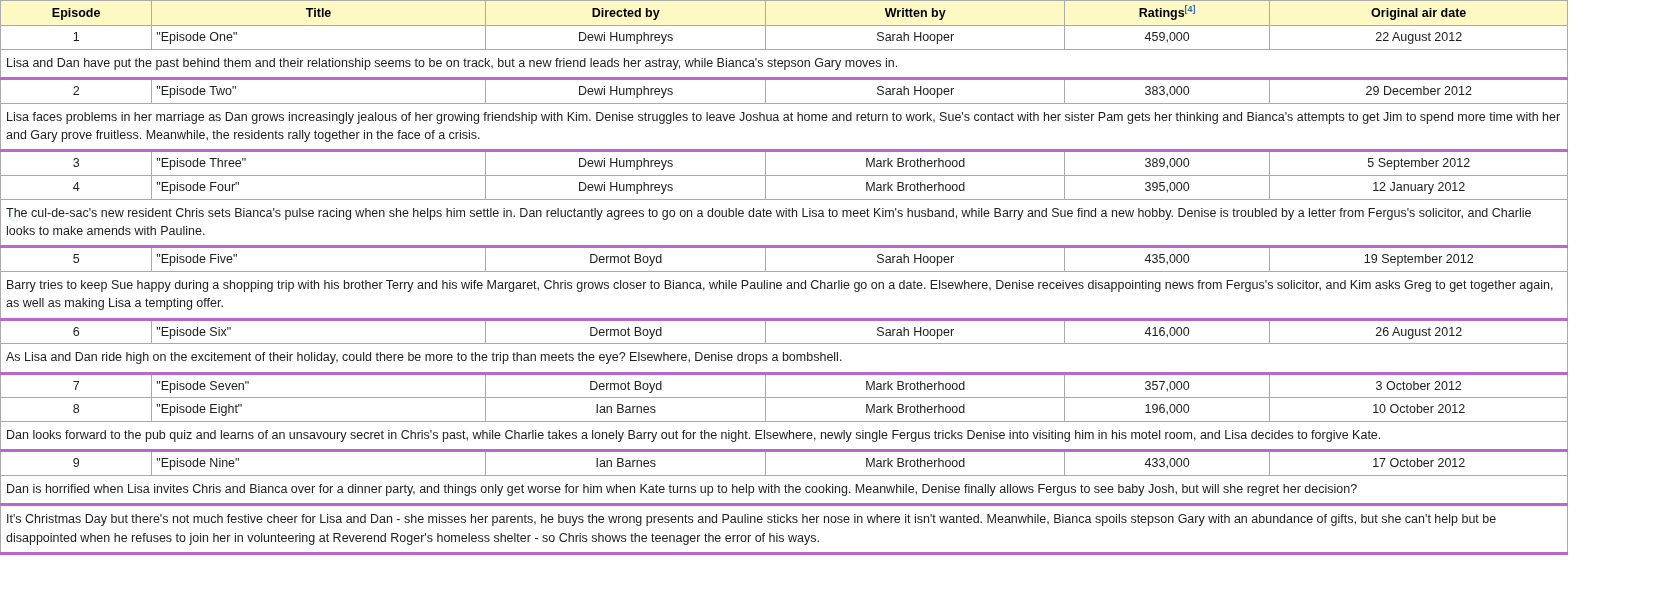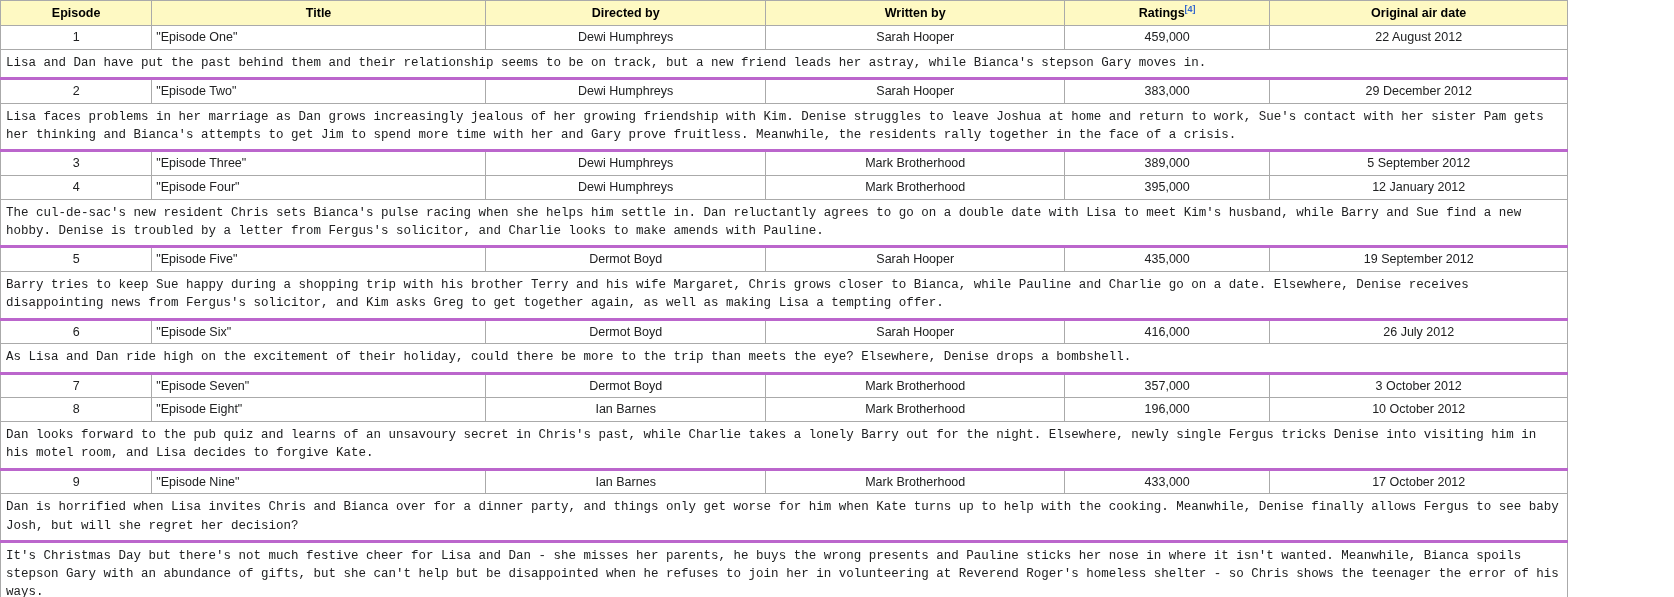--- a/index.html
+++ b/index.html
@@ -46,21 +46,20 @@
   }
   tr.summaryrow > td {
     border-top: 1px solid #aaaaaa;
     border-bottom: 3px solid #bb66cc;
     border-left: 1px solid #aaaaaa;
     border-right: 1px solid #aaaaaa;
     text-align: left;
     padding: 4px 5px 5px 5px;
     line-height: 1.45;
     background: #ffffff;
-    font-family: Liberation Mono, monospace;
   }
   .sup-ref {
     color: #3366cc;
     font-size: 9px;
     vertical-align: super;
     line-height: 0;
   }
   .col-ep { width: 151px; }
   .col-title { width: 333px; }
   .col-dir { width: 280px; }
@@ -142,21 +141,21 @@
       </tr>
       <tr class="summaryrow">
         <td colspan="6">Barry tries to keep Sue happy during a shopping trip with his brother Terry and his wife Margaret, Chris grows closer to Bianca, while Pauline and Charlie go on a date. Elsewhere, Denise receives disappointing news from Fergus's solicitor, and Kim asks Greg to get together again, as well as making Lisa a tempting offer.</td>
       </tr>
       <tr>
         <td class="num">6</td>
         <td class="title">"Episode Six"</td>
         <td class="director">Dermot Boyd</td>
         <td class="writer">Sarah Hooper</td>
         <td class="ratings">416,000</td>
-        <td class="airdate">26 July 2012</td>
+        <td class="airdate">26 August 2012</td>
       </tr>
       <tr class="summaryrow">
         <td colspan="6">As Lisa and Dan ride high on the excitement of their holiday, could there be more to the trip than meets the eye? Elsewhere, Denise drops a bombshell.</td>
       </tr>
       <tr>
         <td class="num">7</td>
         <td class="title">"Episode Seven"</td>
         <td class="director">Dermot Boyd</td>
         <td class="writer">Mark Brotherhood</td>
         <td class="ratings">357,000</td>

